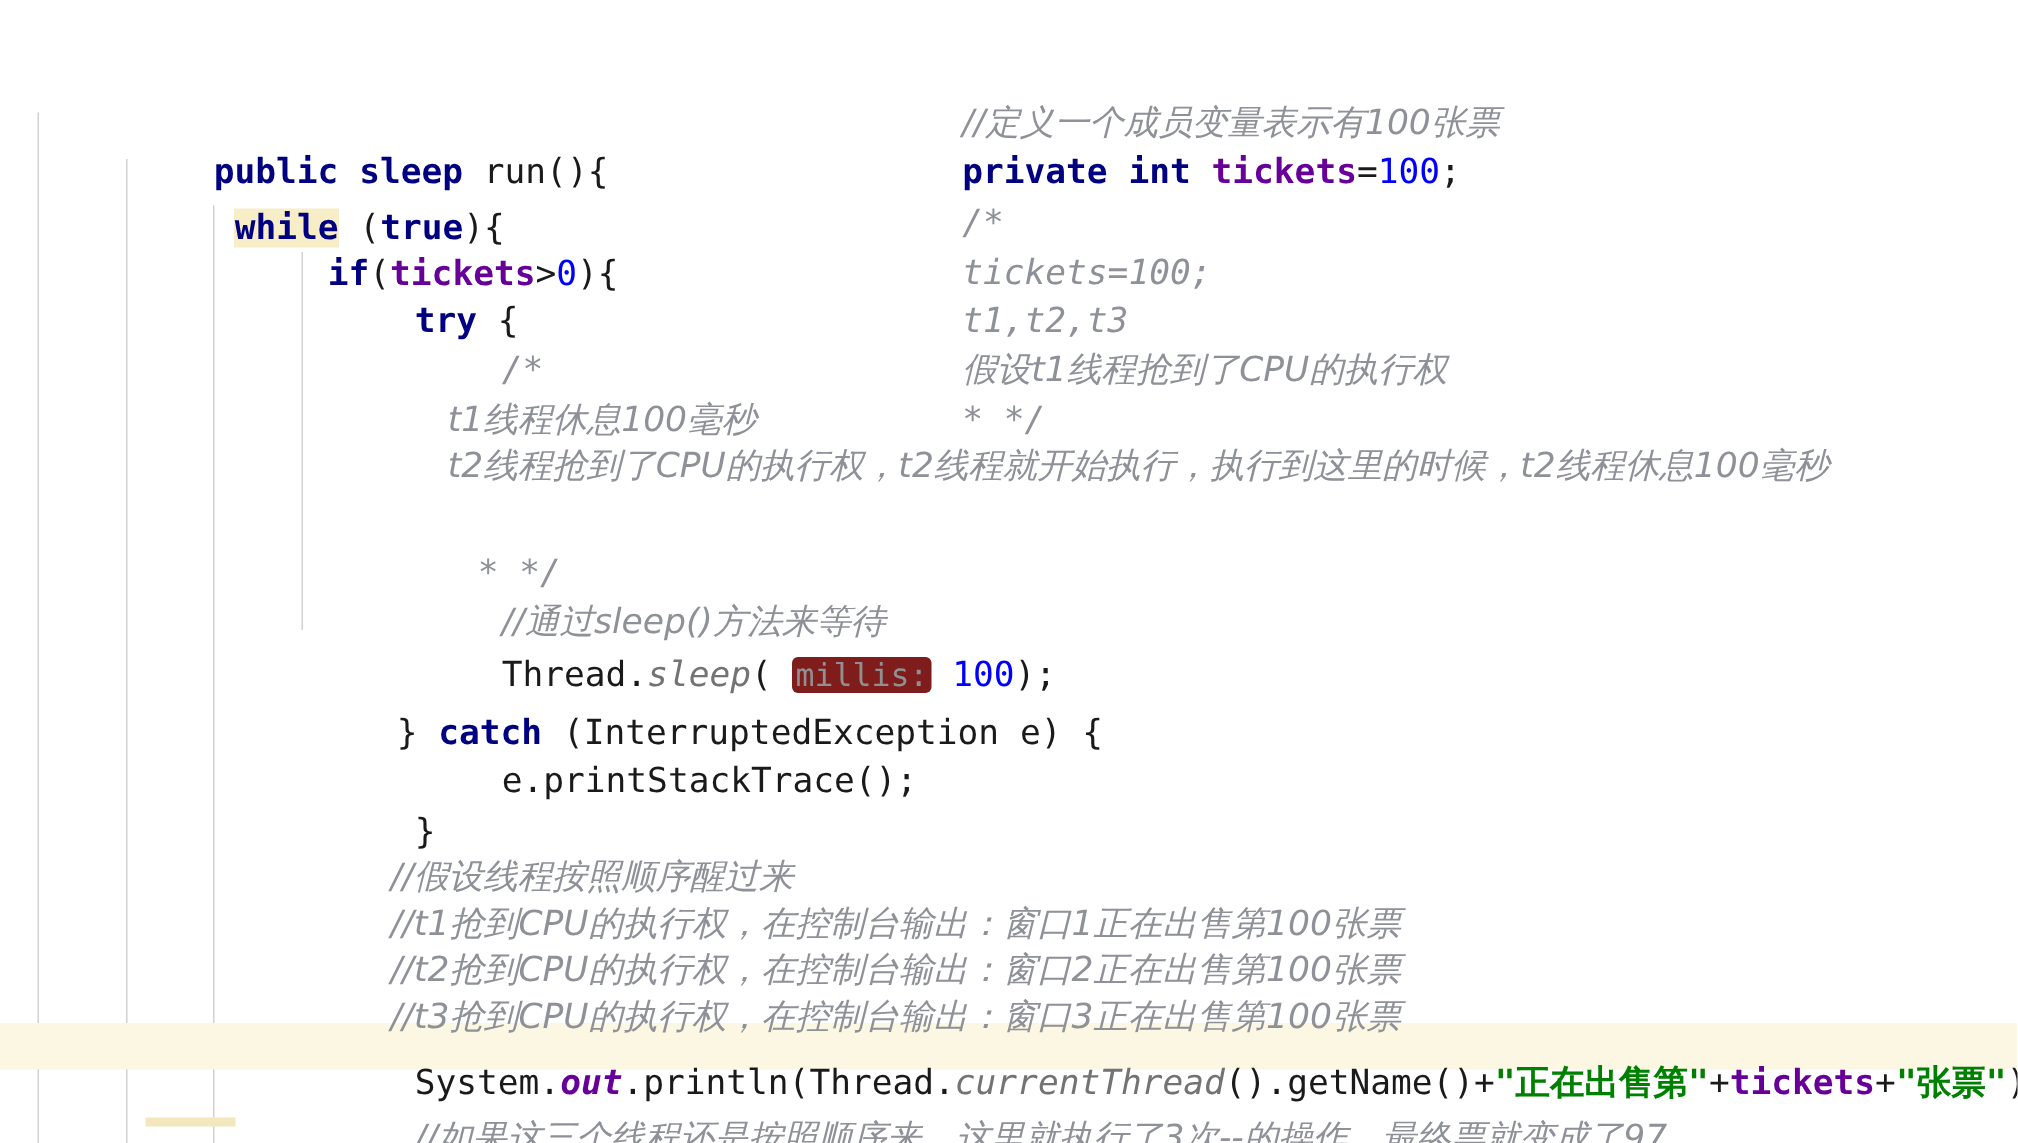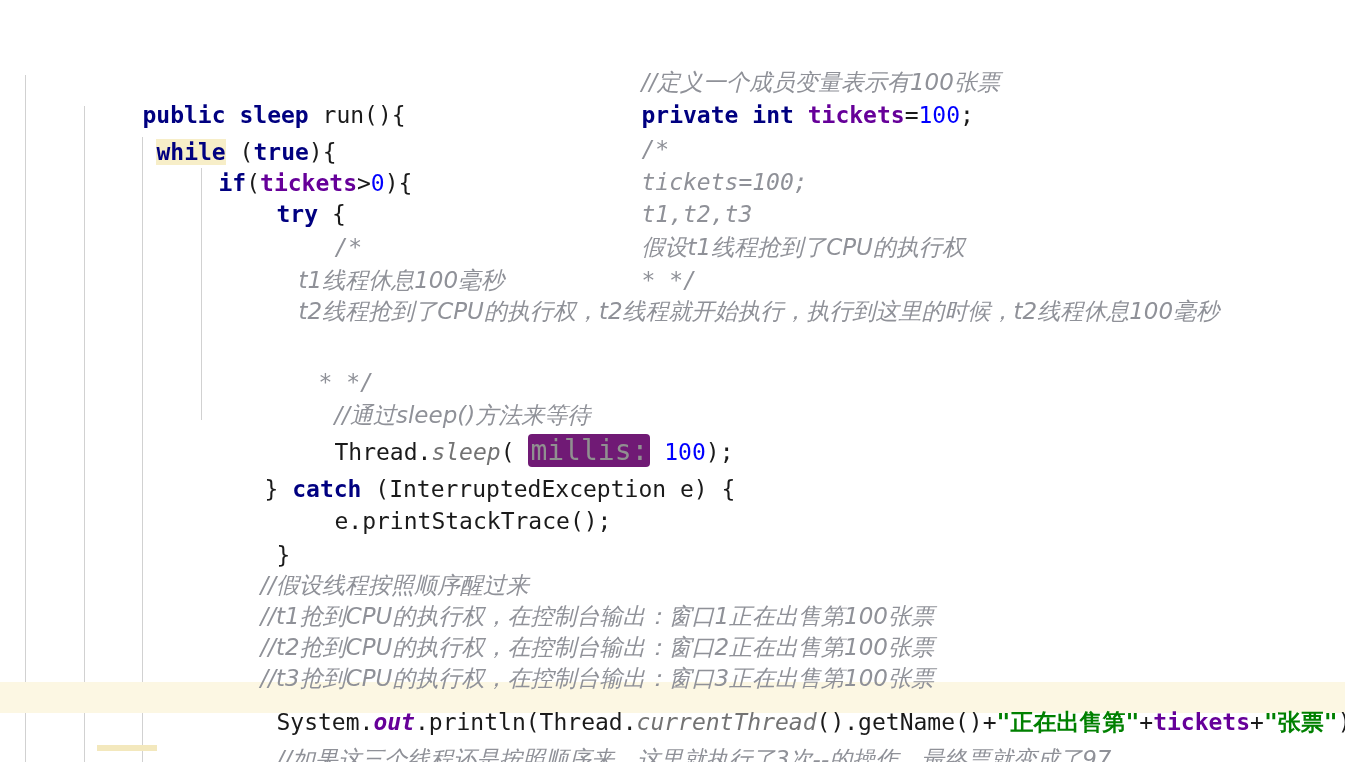--- a/index.html
+++ b/index.html
@@ -41,23 +41,23 @@
   .str  {color:#008000;font-weight:bold;}
   .cmt  {color:#8f9198;font-style:italic;}
   .stat {color:#660099;font-weight:bold;font-style:italic;}
   .mth  {color:#737373;font-style:italic;}
   .hl-ident{background:#f7eec8;}
   .hl-line{
     position:absolute;left:0;width:1345px;height:31px;
     background:#fcf7e3;
   }
   .hint{
-    background:#701a75;color:#909090;
+    background:#7f1d1d;color:#909090;
     border-radius:4px;padding:0 2px;font-style:normal;font-weight:normal;
-    font-size:28px;
+    font-size:21px;
   }
   .cn{font-family:"DejaVu Sans","Liberation Sans",sans-serif;font-style:italic;}
   
   #annot{position:absolute;left:720px;top:386px;width:330px;height:60px;}
   #annot svg{position:absolute;left:0;top:0;}
   #annot .alabel{
     position:absolute;left:135px;top:28px;
     color:#f4413c;
     font-family:"DejaVu Sans","Liberation Sans",sans-serif;
     font-size:20px;white-space:nowrap;

